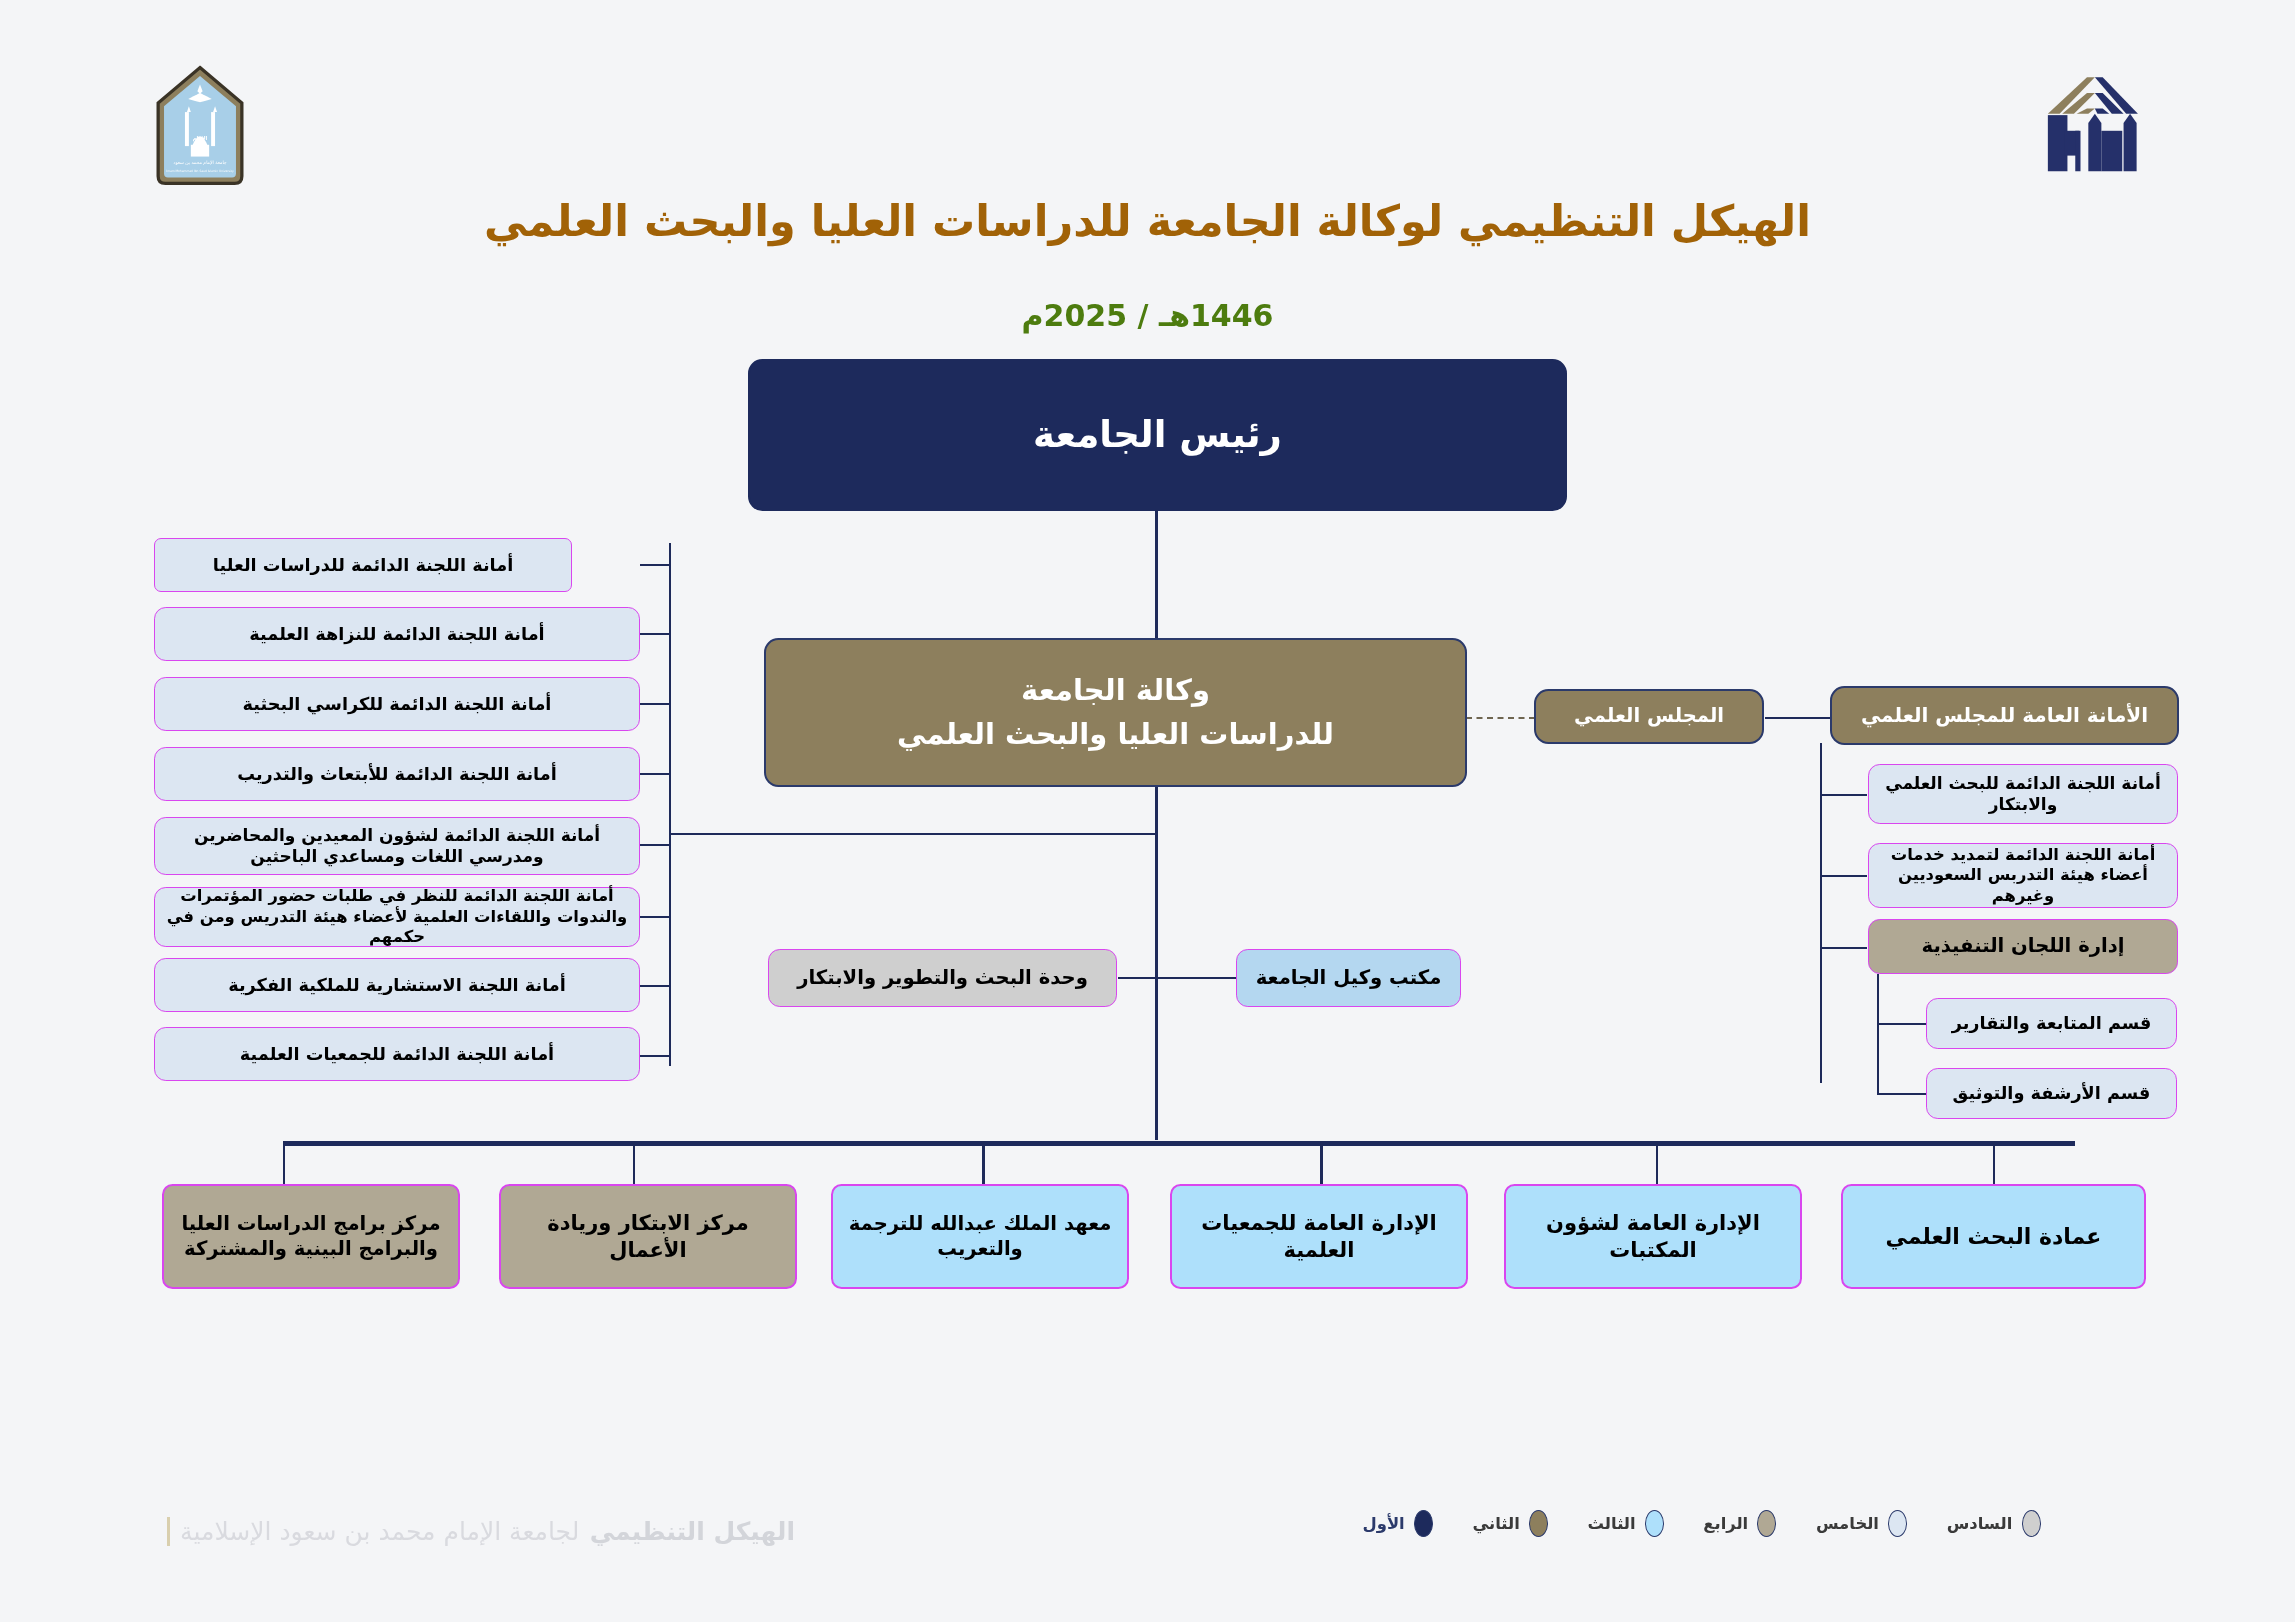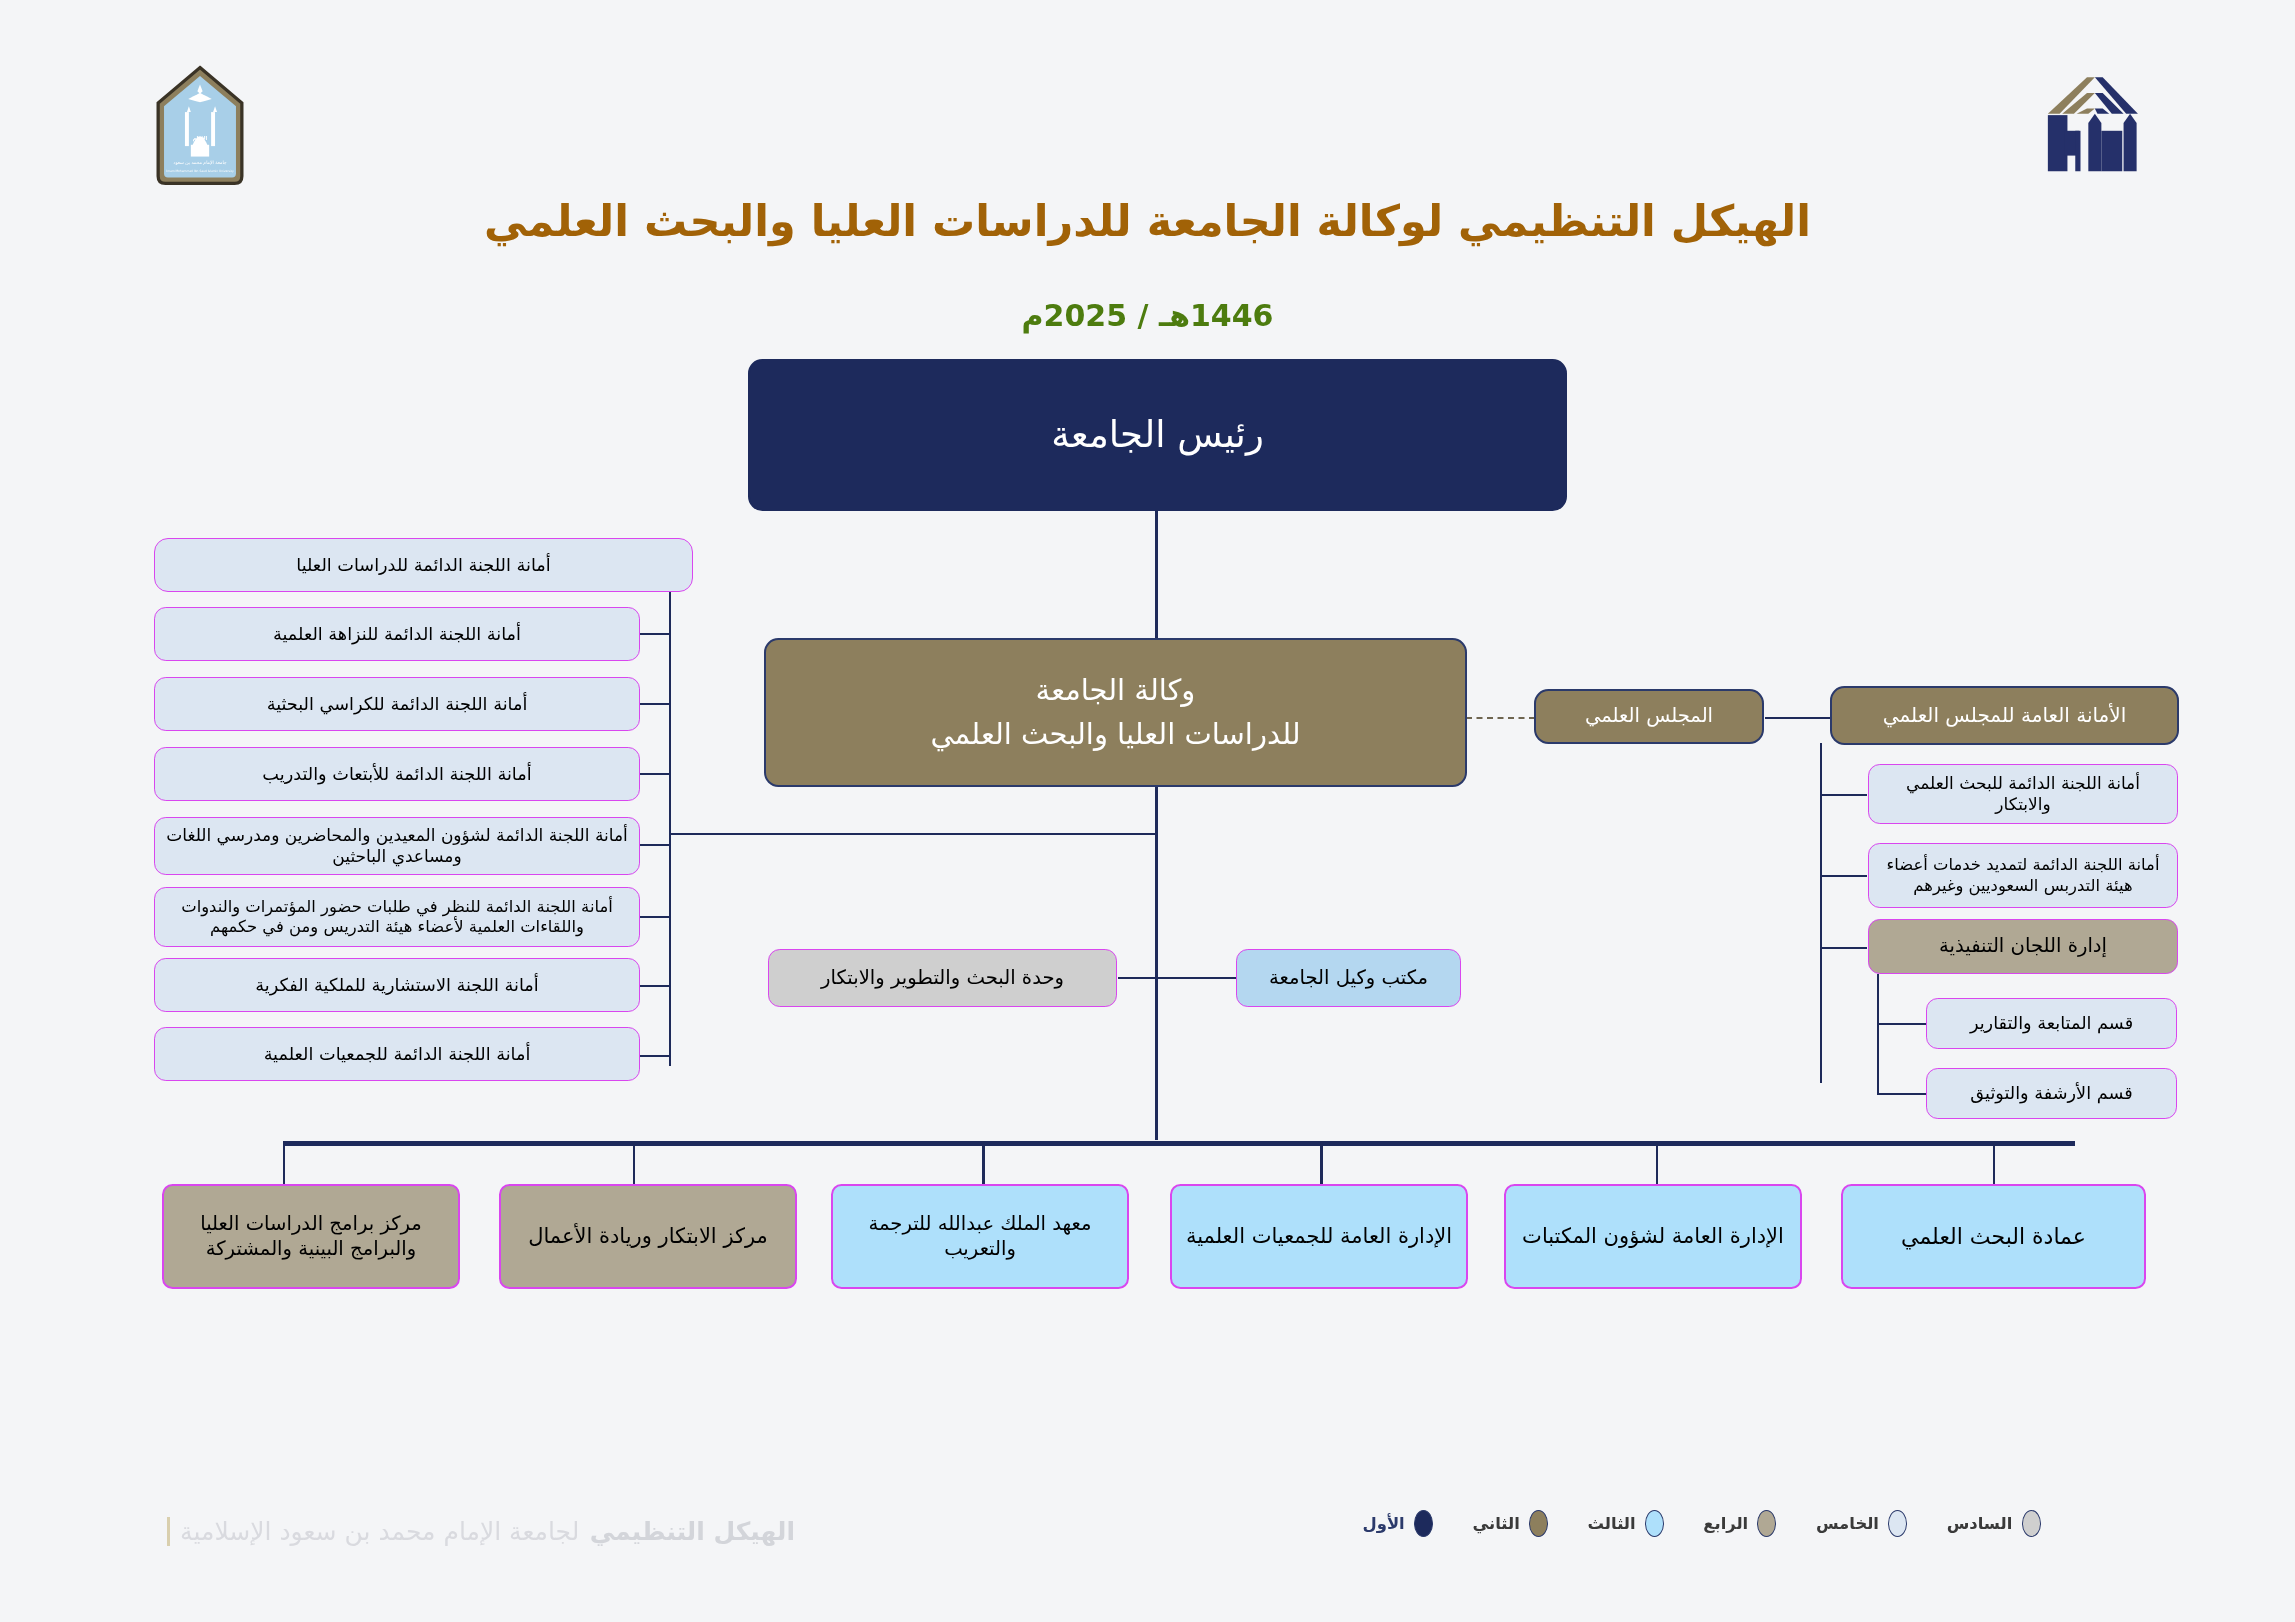--- a/index.html
+++ b/index.html
@@ -17,21 +17,21 @@
   .node{
     position:absolute;
     box-sizing:border-box;
     border:2px solid #d946ef;
     border-radius:14.4px;
     display:flex;align-items:center;justify-content:center;
     text-align:center;
     line-height:1.25;
     padding:3.9px 9.2px;
     color:#000;
-    font-weight:400;
+    font-weight:700;
     z-index:5;
   }
   .lv1{background:#1d2a5c;color:#ffffff;border-color:#1d2a5c;}
   .lv2{background:#8d7f5d;color:#ffffff;border-color:#2b3a6b;}
   .lv3{background:#aee0fb;}
   .lv3b{background:#b4d7f0;}
   .lv4{background:#b0a894;}
   .lv5{background:#dce6f2;}
   .lv6{background:#cfcfcf;}
 
@@ -184,21 +184,21 @@
   <div class="node lv4" style="left:1868px;top:919px;width:310px;height:55px;font-size:19.6px;border-radius:11.8px;border-width:1.3px;">
     <span>إدارة اللجان التنفيذية</span>
   </div>
 
   <div class="node lv5" style="left:1926px;top:998px;width:251px;height:51px;font-size:17.7px;border-radius:11.8px;border-width:1.3px;">قسم المتابعة والتقارير</div>
   <div class="node lv5" style="left:1926px;top:1068px;width:251px;height:51px;font-size:17.7px;border-radius:11.8px;border-width:1.3px;">قسم الأرشفة والتوثيق</div>
 
   <div class="node lv6" style="left:768px;top:949px;width:349px;height:58px;font-size:19.6px;border-radius:11.8px;border-width:1.3px;">وحدة البحث والتطوير والابتكار</div>
   <div class="node lv3b" style="left:1236px;top:949px;width:225px;height:58px;font-size:19.6px;border-radius:11.8px;border-width:1.3px;">مكتب وكيل الجامعة</div>
 
-  <div class="node lv5" style="left:154px;top:538px;width:539px;height:54px;font-size:17.7px;border-radius:14px;border-width:1.3px;">أمانة اللجنة الدائمة للدراسات العليا</div>
+  <div class="node lv5" style="left:154px;top:538px;width:418px;height:54px;font-size:17.7px;border-radius:7px;border-width:1.3px;">أمانة اللجنة الدائمة للدراسات العليا</div>
   <div class="node lv5" style="left:154px;top:607px;width:486px;height:54px;font-size:17.7px;border-radius:11.8px;border-width:1.3px;">أمانة اللجنة الدائمة للنزاهة العلمية</div>
   <div class="node lv5" style="left:154px;top:677px;width:486px;height:54px;font-size:17.7px;border-radius:11.8px;border-width:1.3px;">أمانة اللجنة الدائمة للكراسي البحثية</div>
   <div class="node lv5" style="left:154px;top:747px;width:486px;height:54px;font-size:17.7px;border-radius:11.8px;border-width:1.3px;">أمانة اللجنة الدائمة للأبتعاث والتدريب</div>
   <div class="node lv5" style="left:154px;top:817px;width:486px;height:58px;font-size:17px;border-radius:11.8px;border-width:1.3px;">أمانة اللجنة الدائمة لشؤون المعيدين والمحاضرين ومدرسي اللغات ومساعدي الباحثين</div>
   <div class="node lv5" style="left:154px;top:958px;width:486px;height:54px;font-size:17.7px;border-radius:11.8px;border-width:1.3px;">أمانة اللجنة الاستشارية للملكية الفكرية</div>
   <div class="node lv5" style="left:154px;top:887px;width:486px;height:60px;font-size:16.4px;border-radius:11.8px;border-width:1.3px;">أمانة اللجنة الدائمة للنظر في طلبات حضور المؤتمرات والندوات واللقاءات العلمية لأعضاء هيئة التدريس ومن في حكمهم</div>
   <div class="node lv5" style="left:154px;top:1027px;width:486px;height:54px;font-size:17.7px;border-radius:11.8px;border-width:1.3px;">أمانة اللجنة الدائمة للجمعيات العلمية</div>
 
   <div class="node lv3" style="left:1841px;top:1184px;width:305px;height:105px;font-size:22px;border-radius:10.5px;border-width:2px;">عمادة البحث العلمي</div>
   <div class="node lv3" style="left:1504px;top:1184px;width:298px;height:105px;font-size:21px;border-radius:10.5px;border-width:2px;">الإدارة العامة لشؤون المكتبات</div>

